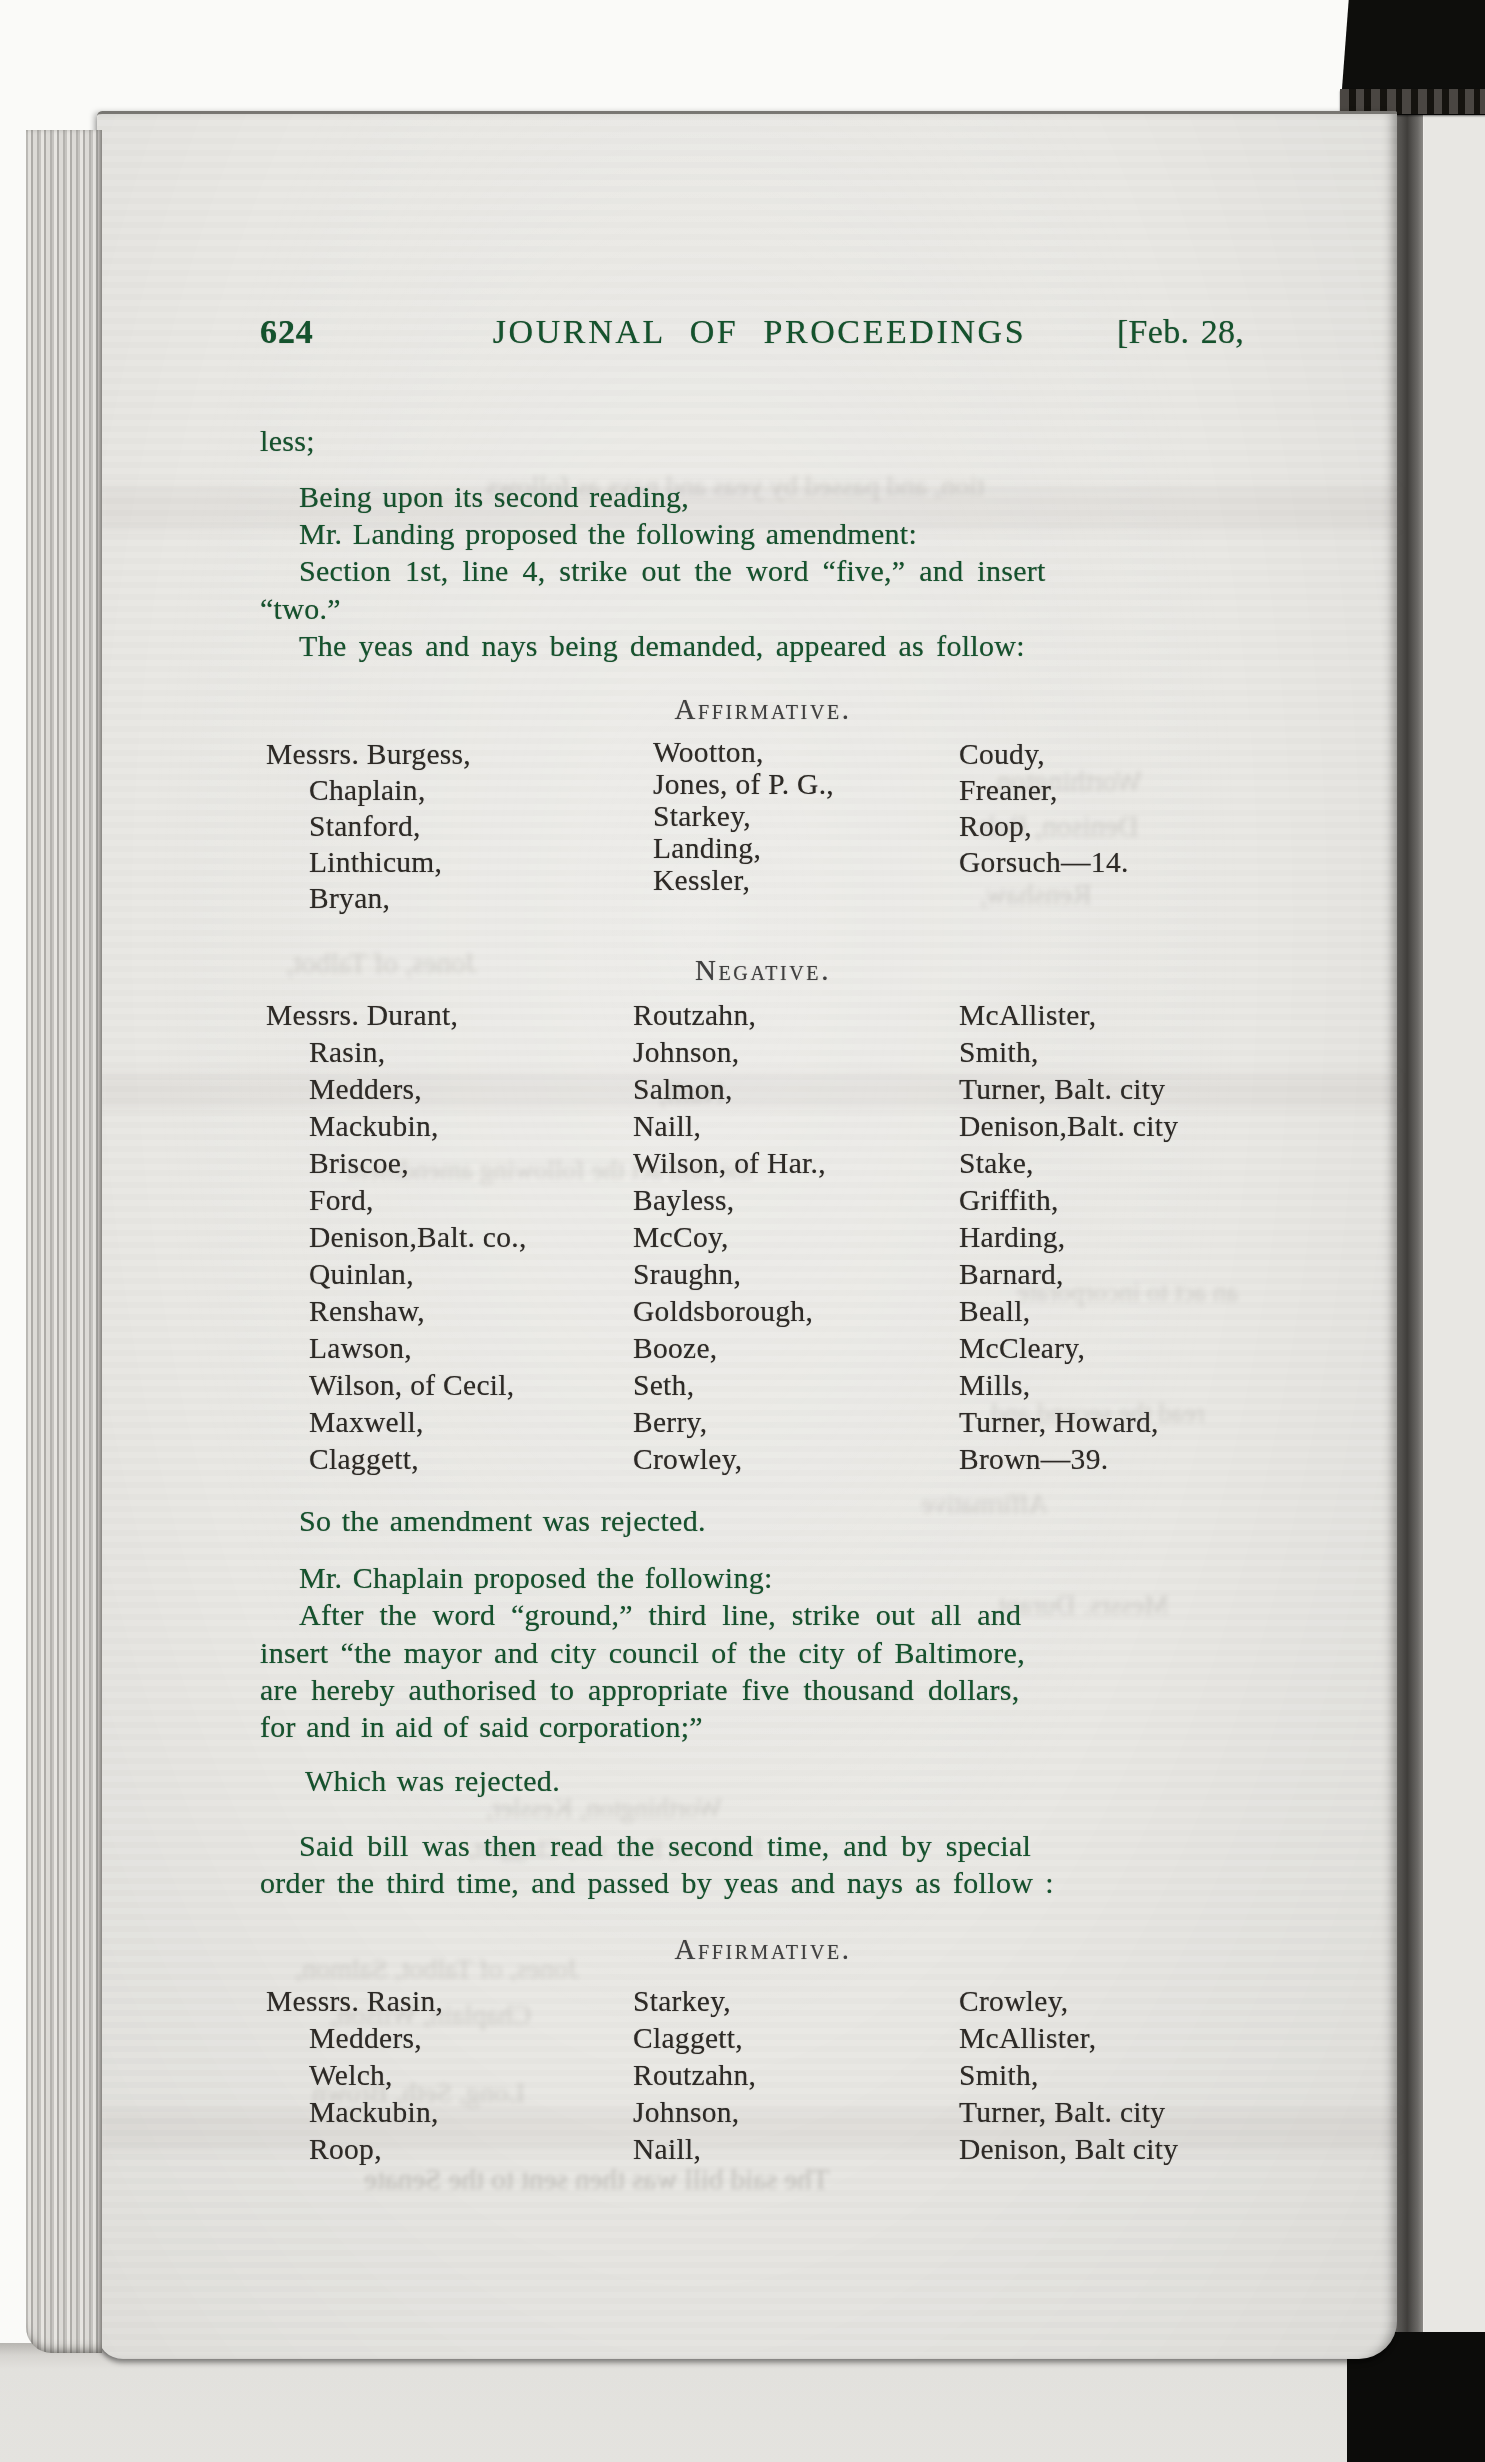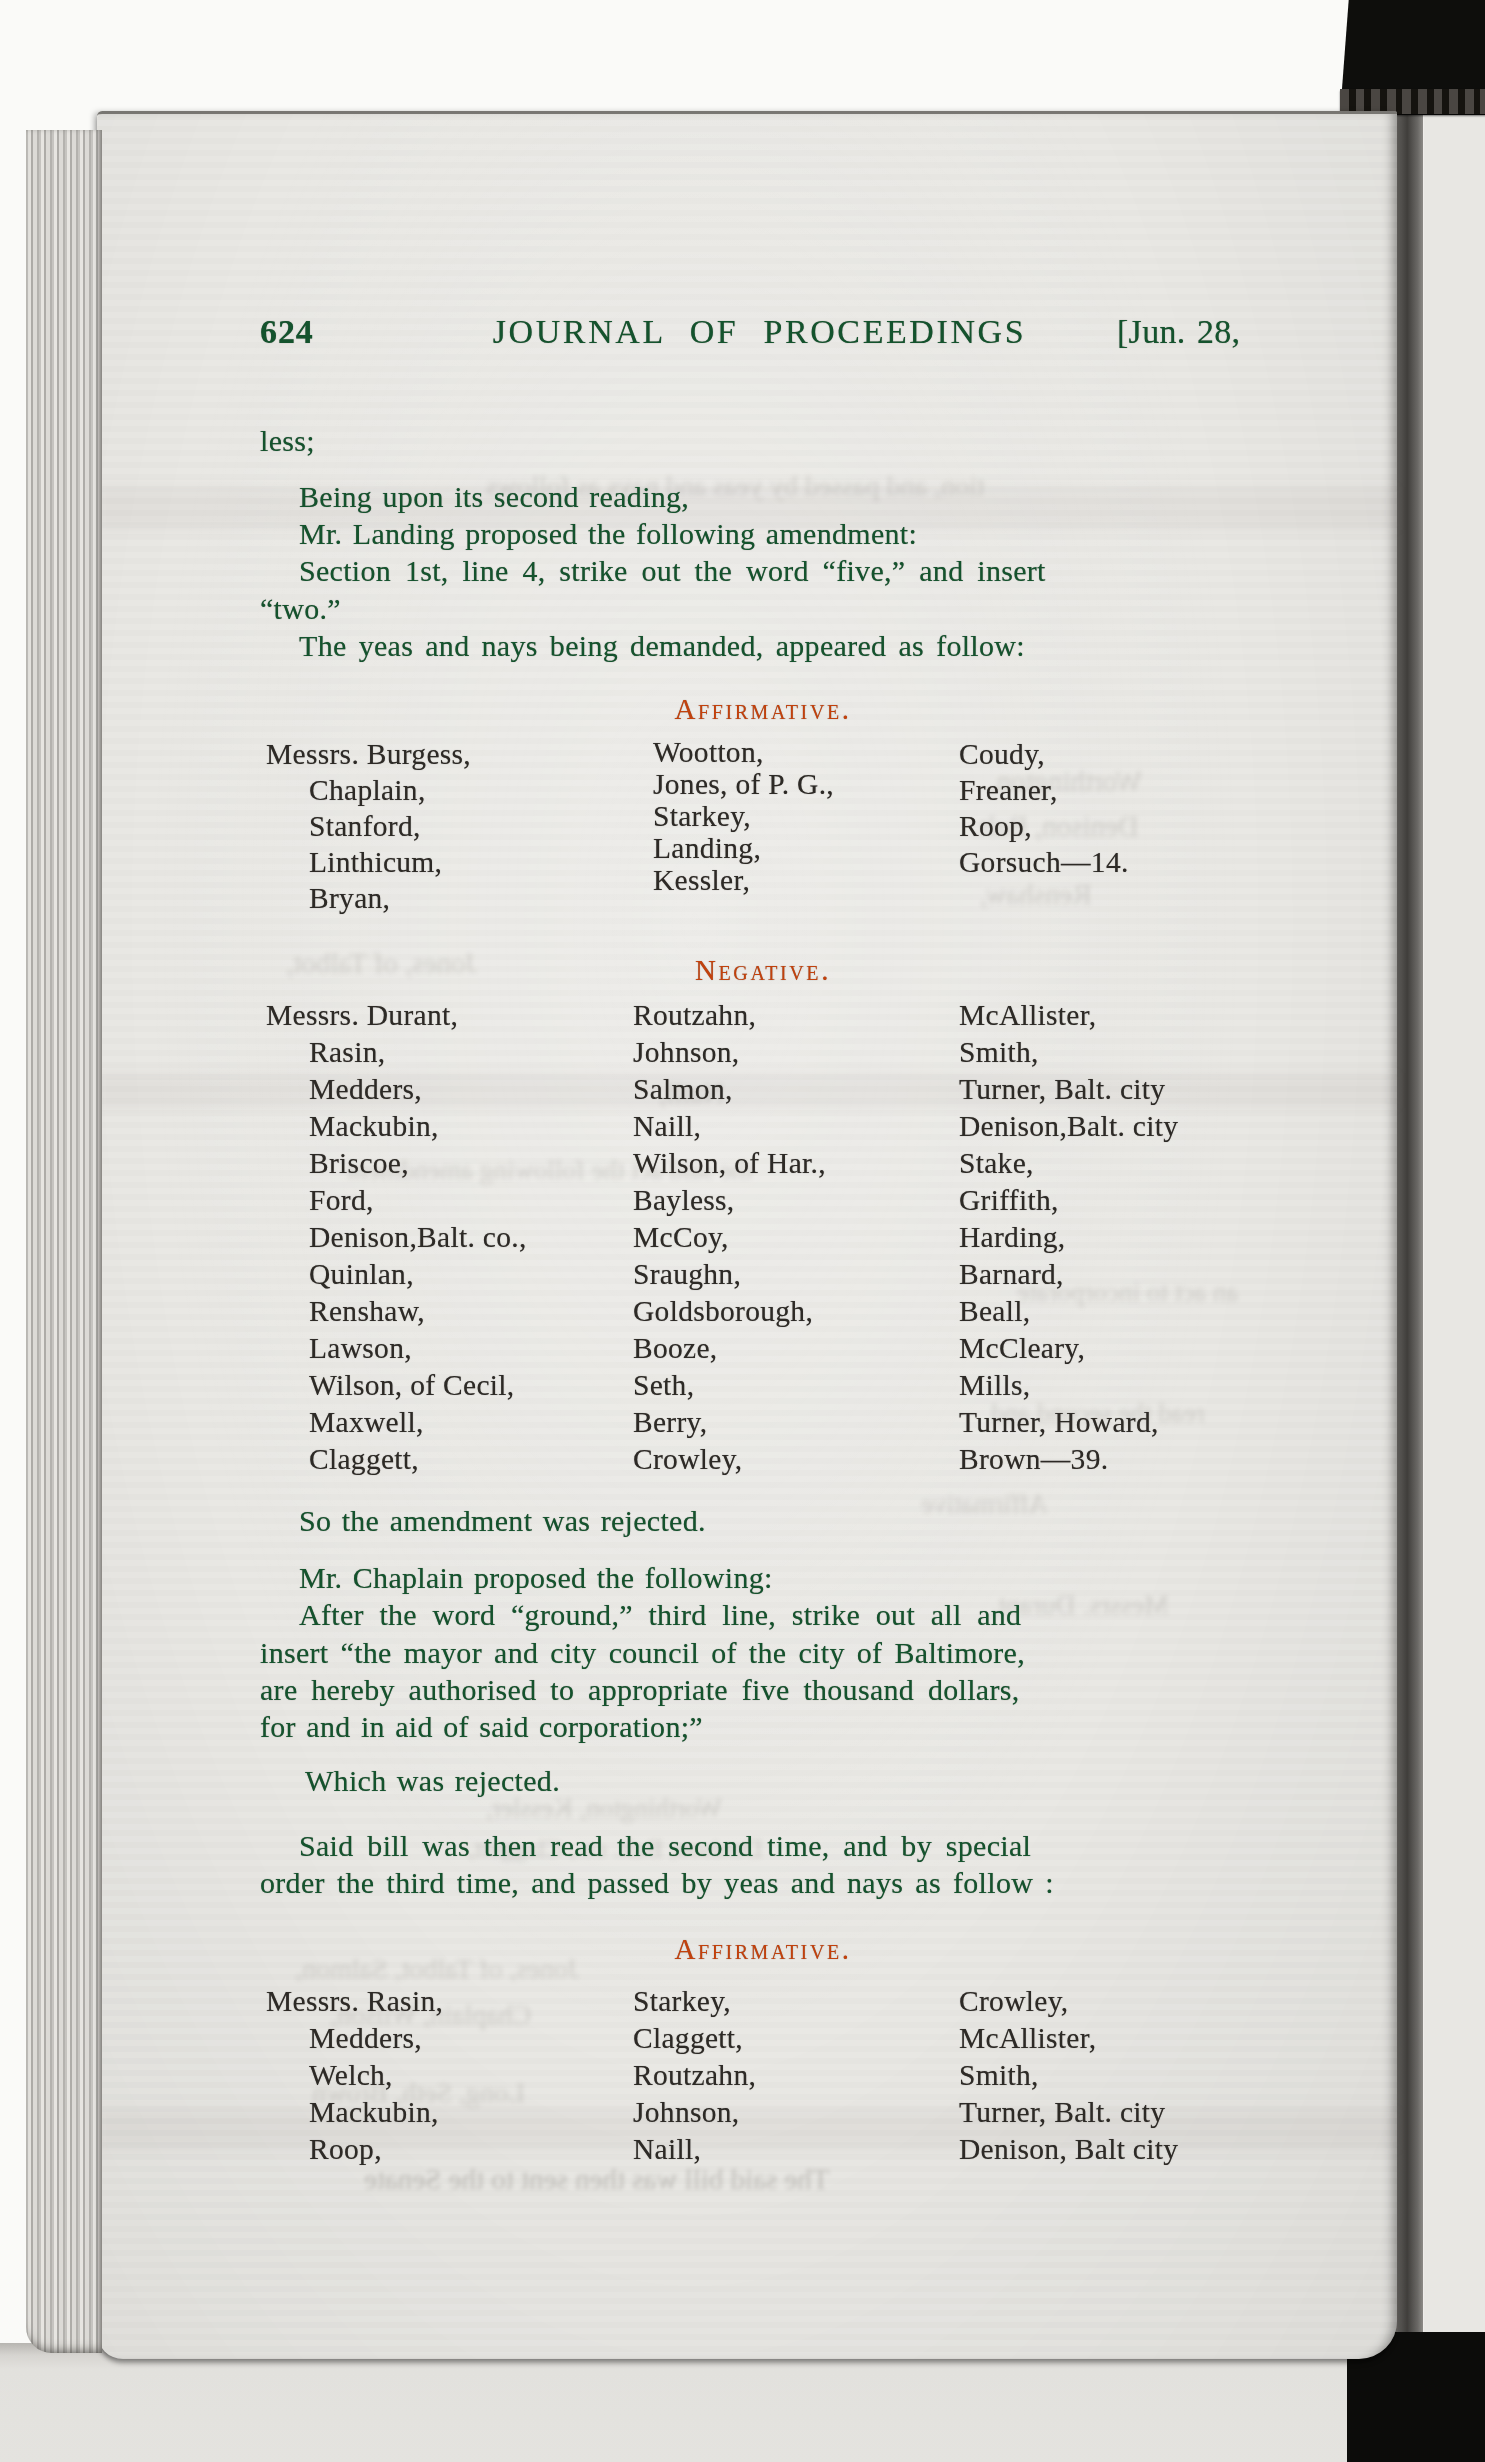--- a/index.html
+++ b/index.html
@@ -39,21 +39,21 @@
   .streak{position:absolute;left:0;width:100%;pointer-events:none;background:rgba(90,88,84,.05);filter:blur(5.2px);}
 
   
   .ln{position:absolute;white-space:pre;font-size:30px;line-height:1;color:#14532d;
       letter-spacing:0.3px;word-spacing:2.6px;text-shadow:0 0 0.9px rgba(45,42,38,.55);}
   .ws1{word-spacing:6px;} .ws2{word-spacing:7.8px;} .ws3{word-spacing:4.3px;}
   .running{font-size:34px;}
   .pagenum{font-weight:bold;letter-spacing:0.9px;}
   .title{letter-spacing:2.6px;word-spacing:14px;text-align:center;width:573px;}
   .vote-head{position:absolute;width:1006px;left:163px;text-align:center;font-variant:small-caps;
-      font-size:29px;letter-spacing:2.6px;color:#c2410c;text-shadow:0 0 0.9px rgba(45,42,38,.5);}
+      font-size:29px;letter-spacing:2.6px;color:#404040;text-shadow:0 0 0.9px rgba(45,42,38,.5);}
   .vcol{position:absolute;white-space:pre-line;font-size:29.5px;color:#2d2a26;
       letter-spacing:0.3px;text-shadow:0 0 0.9px rgba(45,42,38,.5);}
   .hang{text-indent:-43px;}
 
   
   .ghost{position:absolute;white-space:pre;color:#5a554f;transform:scaleX(-1);
       filter:blur(2.9px);opacity:.18;pointer-events:none;}
   .ghost.strong{filter:blur(2.3px);opacity:.28;}
 </style>
 </head>
@@ -90,21 +90,21 @@
         <div class="ghost" style="left: 389px; top: 1679px; font-size: 27px;">Worthington, Kessler,</div>
         <div class="ghost" style="left: 371px; top: 1720px; font-size: 26px;">Denison, Balt. co., Claggett,</div>
         <div class="ghost" style="left: 198px; top: 1839px; font-size: 28px;">Jones, of Talbot, Salmon,</div>
         <div class="ghost" style="left: 233px; top: 1885px; font-size: 28px;">Chaplain, Wilson,</div>
         <div class="ghost" style="left: 215px; top: 1963px; font-size: 28px;">Long, Seth, Brown</div>
         <div class="ghost strong" style="left: 267px; top: 2049px; font-size: 29px;">The said bill was then sent to the Senate</div>
       </div>
 
     <div class="ln running pagenum" style="left:163px;top:201px;">624</div>
     <div class="ln running title" style="left:376px;top:201px;">JOURNAL OF PROCEEDINGS</div>
-    <div class="ln running" style="left:1020px;top:201px;">[Jun. 28,</div>
+    <div class="ln running" style="left:1020px;top:201px;">[Feb. 28,</div>
 
     <div class="ln" style="left:163px;top:312px;">less;</div>
     <div class="ln" style="left:202px;top:368px;">Being upon its second reading,</div>
     <div class="ln" style="left:202px;top:405px;">Mr. Landing proposed the following amendment:</div>
     <div class="ln ws1" style="left:202px;top:442px;">Section 1st, line 4, strike out the word “five,” and insert</div>
     <div class="ln" style="left:163px;top:480px;">“two.”</div>
     <div class="ln ws3" style="left:202px;top:517px;">The yeas and nays being demanded, appeared as follow:</div>
 
     <div class="vote-head" style="top:579px;">Affirmative.</div>
     <div class="vcol hang" style="left:212px;top:622px;line-height:36px;">Messrs. Burgess,

